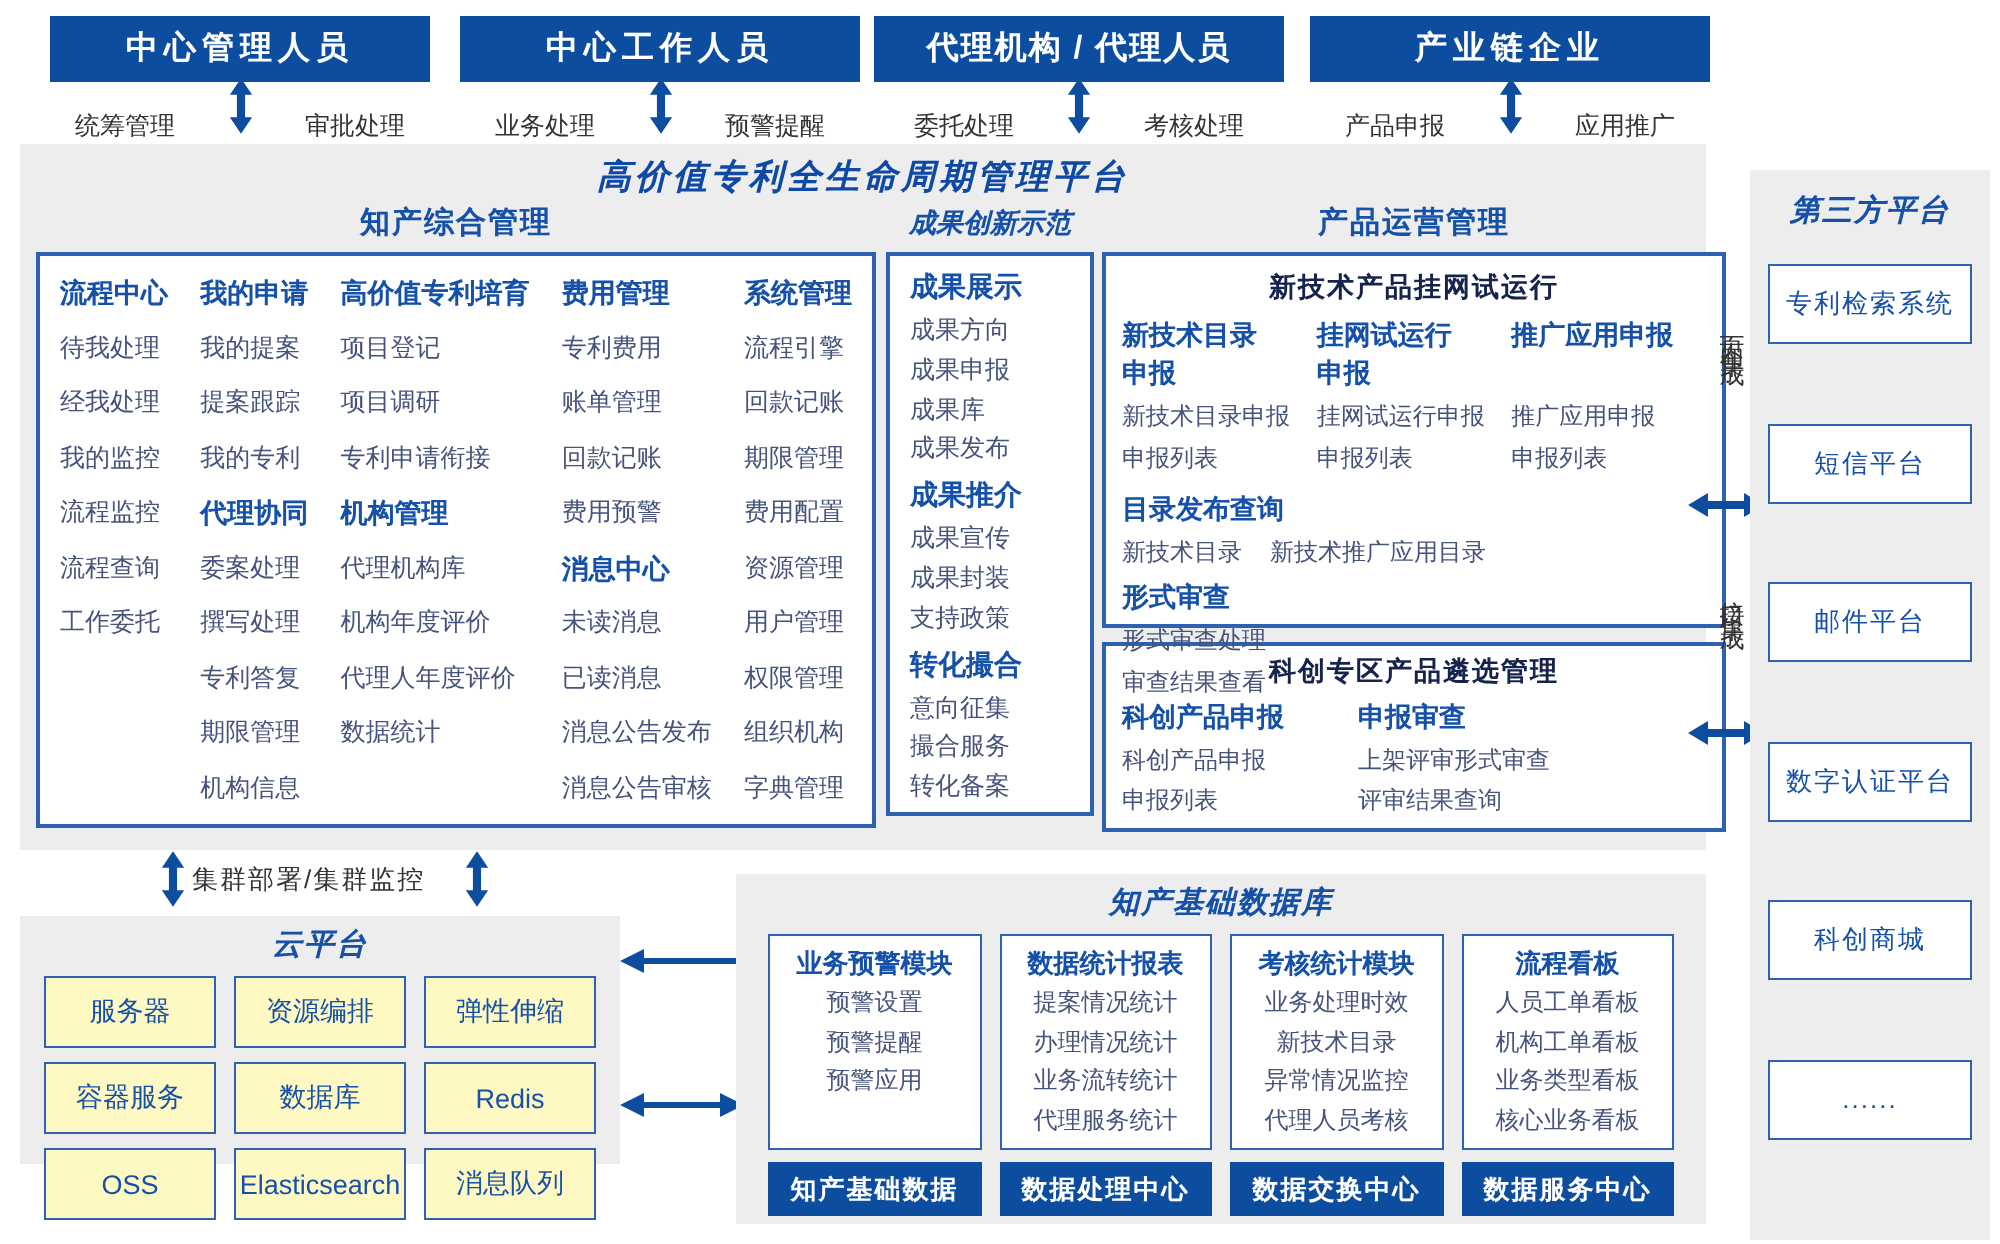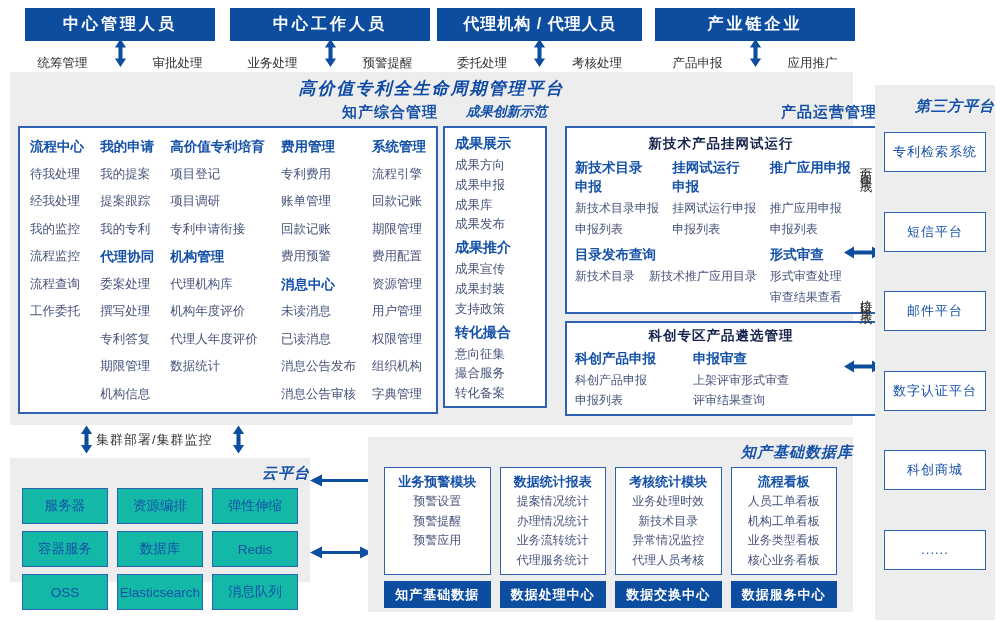--- a/index.html
+++ b/index.html
@@ -10,41 +10,41 @@
   .hdr{position:absolute;top:8px;height:33px;background:#0d4da0;color:#fff;font-weight:bold;
        font-size:16px;display:flex;align-items:center;justify-content:center;letter-spacing:3px;}
   .sub{position:absolute;top:42px;height:30px;display:flex;align-items:flex-end;
        justify-content:center;gap:26px;font-size:12.5px;color:#333;padding-top:6px;box-sizing:border-box;}
   .sub .arr-v{width:13px;height:30px;position:relative;top:-4px;}
   
   .platform{position:absolute;left:10px;top:72px;width:843px;height:353px;background:#ededed;}
   .platform-title{position:absolute;top:5px;width:100%;text-align:center;font-size:17px;
        font-weight:bold;font-style:italic;color:#0e4aa5;letter-spacing:2px;}
   .section{position:absolute;}
-  .sec-title{text-align:right;font-weight:bold;font-size:15px;color:#1551a8;height:24px;line-height:24px;letter-spacing:1px;font-family:Liberation Serif, serif;}
+  .sec-title{text-align:center;font-weight:bold;font-size:15px;color:#1551a8;height:24px;line-height:24px;letter-spacing:1px;font-family:Liberation Serif, serif;}
   .panel-box{background:#fff;border:2px solid #2e62b0;box-sizing:border-box;}
   .sec-ip{left:8px;top:28px;width:420px;}
   .ip-box{height:288px;display:flex;justify-content:space-between;padding:5px 10px;margin-top:2px;}
   .ip-col{display:flex;flex-direction:column;}
   .grp-h{font-size:13.5px;font-weight:bold;color:#1551a8;line-height:27.5px;white-space:nowrap;}
   .grp-i{font-size:12.5px;color:#46537b;line-height:27.5px;white-space:nowrap;}
   .sec-show{left:433px;top:28px;width:104px;}
   .sec-show .sec-title{font-style:italic;font-size:13.5px;letter-spacing:0;}
   .show-box{height:282px;padding:3px 0 0 10px;margin-top:2px;}
   .show-box .grp-h{line-height:25px;font-size:14px;}
   .show-box .grp-i{line-height:19.8px;font-size:12.5px;}
-  .sec-prod{left:555px;top:28px;width:312px;}
+  .sec-prod{left:541px;top:28px;width:312px;}
   .trial-box{height:188px;padding:5px 8px;margin-top:2px;}
   .box-title{text-align:center;font-size:13.5px;font-weight:bold;color:#16234d;line-height:22px;letter-spacing:1px;}
   .trial-cols{display:flex;margin-top:3px;}
   .po-col{flex:1;}
   .po-h{font-size:13.5px;font-weight:bold;color:#1551a8;white-space:pre-line;line-height:19px;min-height:40px;}
   .po-h1{font-size:13.5px;font-weight:bold;color:#1551a8;line-height:23px;}
   .trial-box .grp-i{line-height:21px;font-size:12px;}
-  .trial-bottom{display:flex;margin-top:3px;}
+  .trial-bottom{display:flex;margin-top:3px;flex-direction:column;}
   .cat{flex:2;}
   .cat-row{display:flex;gap:14px;}
   .rev{flex:1;}
   .sel-box{height:95px;margin-top:7px;padding:2px 8px;}
   .sel-cols{display:flex;}
   .sel-cols .po-col:first-child{flex:0 0 118px;}
   .sel-box .grp-i{line-height:20px;font-size:12px;}
   
   .int-v{position:absolute;left:857px;writing-mode:vertical-rl;text-orientation:upright;
          font-size:12.5px;color:#333;letter-spacing:4px;}
@@ -54,21 +54,21 @@
   .tp-list{position:absolute;top:47px;left:9px;right:9px;height:438px;display:flex;
            flex-direction:column;justify-content:space-between;}
   .tp-box{height:40px;background:#fff;border:1.5px solid #2e62b0;display:flex;align-items:center;
           justify-content:center;font-size:13px;color:#1551a8;box-sizing:border-box;letter-spacing:1px;}
   
   .cluster-text{position:absolute;left:96px;top:431px;font-size:13px;color:#333;letter-spacing:1px;}
   
   .cloud{position:absolute;left:10px;top:458px;width:300px;height:124px;background:#ededed;}
   .cloud .sec-title{font-style:italic;padding-top:3px;}
   .cloud-grid{position:absolute;top:30px;left:12px;right:12px;display:flex;flex-wrap:wrap;gap:7px 9px;}
-  .cloud-box{width:calc((100% - 18px)/3);height:36px;background:#14b8a6;border:1.5px solid #2e62b0;
+  .cloud-box{width:calc((100% - 18px)/3);height:36px;background:#fef9c3;border:1.5px solid #2e62b0;
              display:flex;align-items:center;justify-content:center;font-size:13.5px;color:#1551a8;
              box-sizing:border-box;white-space:nowrap;}
   
   .datahub{position:absolute;left:368px;top:437px;width:485px;height:175px;background:#ededed;}
   .datahub .sec-title{font-style:italic;padding-top:3px;}
   .dh-mods{position:absolute;top:30px;left:16px;right:16px;display:flex;gap:9px;}
   .dh-mod{flex:1;height:108px;background:#fff;border:1.5px solid #2e62b0;box-sizing:border-box;
           text-align:center;padding-top:3px;}
   .dh-mod .po-h1{line-height:21px;font-size:13px;}
   .dh-mod .grp-i{line-height:19.5px;font-size:12px;}

